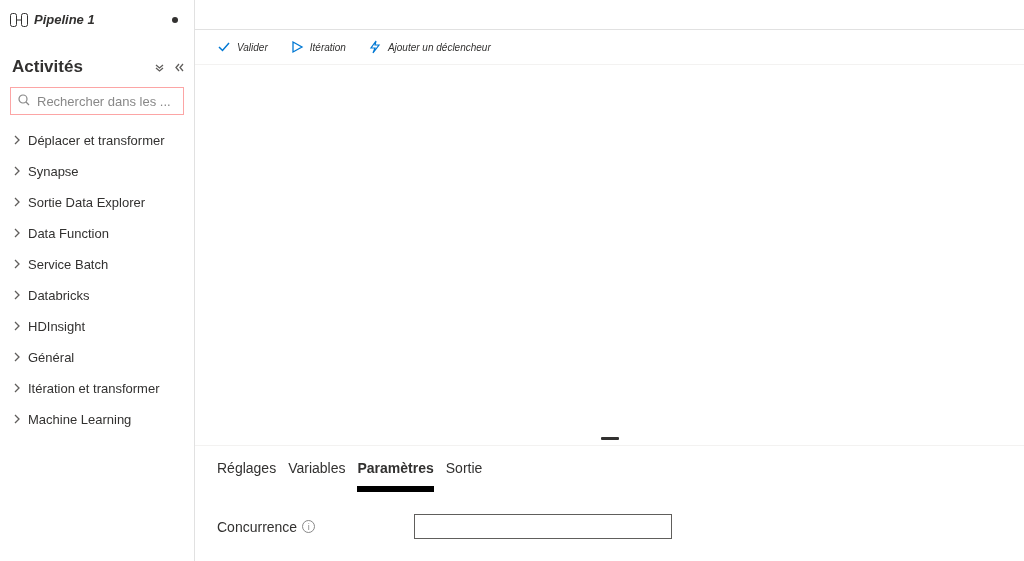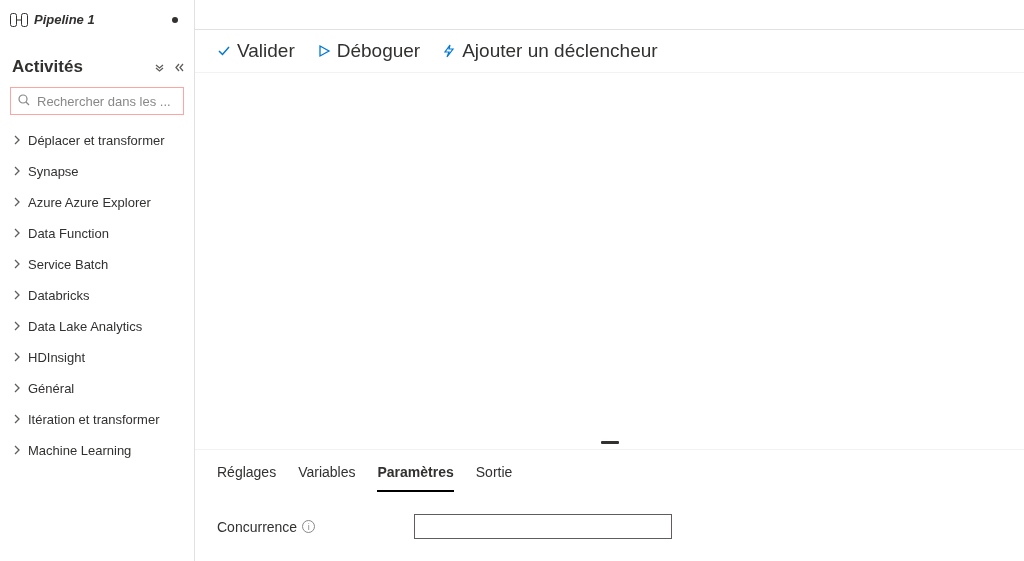--- a/index.html
+++ b/index.html
@@ -122,22 +122,23 @@
       display: flex;
       align-items: center;
       gap: 22px;
       padding: 10px 22px;
     }
     .toolbar-btn {
       display: flex;
       align-items: center;
       gap: 6px;
       color: #323130;
-      font-size: 19px;
+      font-size: 10px;
       cursor: pointer;
+      font-style: italic;
     }
     .toolbar-btn svg { display: block; }
     .icon-blue { color: #0078d4; }
 
     
     .canvas {
       flex: 1;
       border-top: 1px solid #f3f2f1;
     }
 
@@ -150,33 +151,33 @@
     .drag-line {
       width: 18px;
       height: 3px;
       background: #323130;
       border-radius: 1px;
     }
 
     
     .bottom-tabs {
       display: flex;
-      gap: 22px;
+      gap: 12px;
       padding: 8px 22px 0 22px;
       border-top: 1px solid #f3f2f1;
     }
     .btab {
       padding: 6px 0 10px 0;
       font-size: 14px;
       color: #323130;
       cursor: pointer;
     }
     .btab.active {
       font-weight: 600;
-      border-bottom: 2px solid #000000;
+      border-bottom: 6px solid #000000;
     }
 
     
     .form-area {
       padding: 22px 22px;
       display: flex;
       gap: 2px;
     }
     .form-label {
       width: 195px;
@@ -268,21 +269,21 @@
             </svg>
         </span>
         <span>Synapse</span>
       </div>
       <div class="activity-item">
         <span class="chev">
           <svg width="10" height="10" viewBox="0 0 10 10">
               <path d="M3 1 L7 5 L3 9" stroke="#605e5c" fill="none" stroke-width="1.3"></path>
             </svg>
         </span>
-        <span>Azure Azure Explorer</span>
+        <span>Sortie Data Explorer</span>
       </div>
       <div class="activity-item">
         <span class="chev">
           <svg width="10" height="10" viewBox="0 0 10 10">
               <path d="M3 1 L7 5 L3 9" stroke="#605e5c" fill="none" stroke-width="1.3"></path>
             </svg>
         </span>
         <span>Data Function</span>
       </div>
       <div class="activity-item">
@@ -293,28 +294,20 @@
         </span>
         <span>Service Batch</span>
       </div>
       <div class="activity-item">
         <span class="chev">
           <svg width="10" height="10" viewBox="0 0 10 10">
               <path d="M3 1 L7 5 L3 9" stroke="#605e5c" fill="none" stroke-width="1.3"></path>
             </svg>
         </span>
         <span>Databricks</span>
-      </div>
-      <div class="activity-item">
-        <span class="chev">
-          <svg width="10" height="10" viewBox="0 0 10 10">
-              <path d="M3 1 L7 5 L3 9" stroke="#605e5c" fill="none" stroke-width="1.3"></path>
-            </svg>
-        </span>
-        <span>Data Lake Analytics</span>
       </div>
       <div class="activity-item">
         <span class="chev">
           <svg width="10" height="10" viewBox="0 0 10 10">
               <path d="M3 1 L7 5 L3 9" stroke="#605e5c" fill="none" stroke-width="1.3"></path>
             </svg>
         </span>
         <span>HDInsight</span>
       </div>
       <div class="activity-item">
@@ -355,21 +348,21 @@
             </svg>
         </span>
         <span>Valider</span>
       </div>
       <div class="toolbar-btn">
         <span class="icon-blue">
           <svg width="14" height="14" viewBox="0 0 14 14">
               <path d="M3 2 L12 7 L3 12 Z" stroke="#0078d4" fill="none" stroke-width="1.3"></path>
             </svg>
         </span>
-        <span>Déboguer</span>
+        <span>Itération</span>
       </div>
       <div class="toolbar-btn">
         <span class="icon-blue">
           <svg width="14" height="14" viewBox="0 0 14 14">
               <path d="M8 1 L3 8 L7 8 L5 13 L11 5 L7 5 Z" stroke="#0078d4" fill="none" stroke-width="1.2"></path>
             </svg>
         </span>
         <span>Ajouter un déclencheur</span>
       </div>
     </div>

